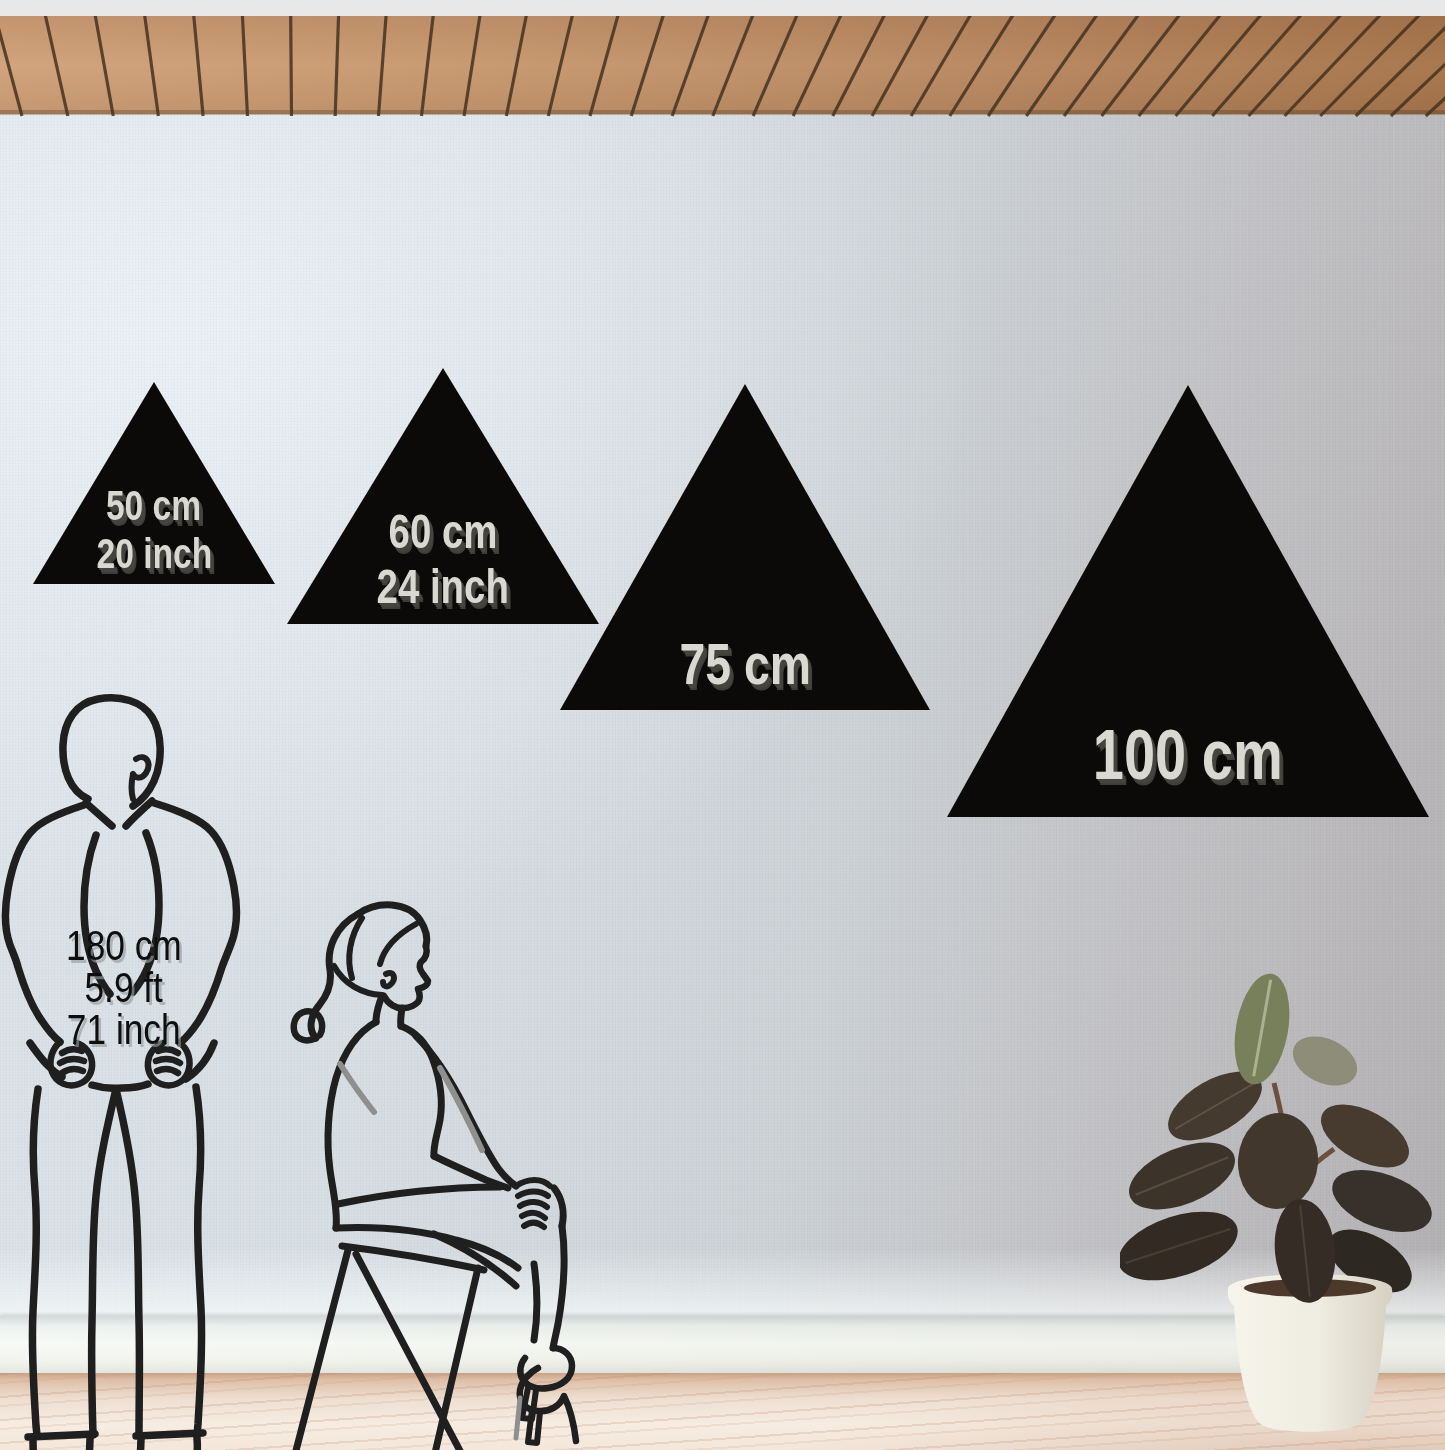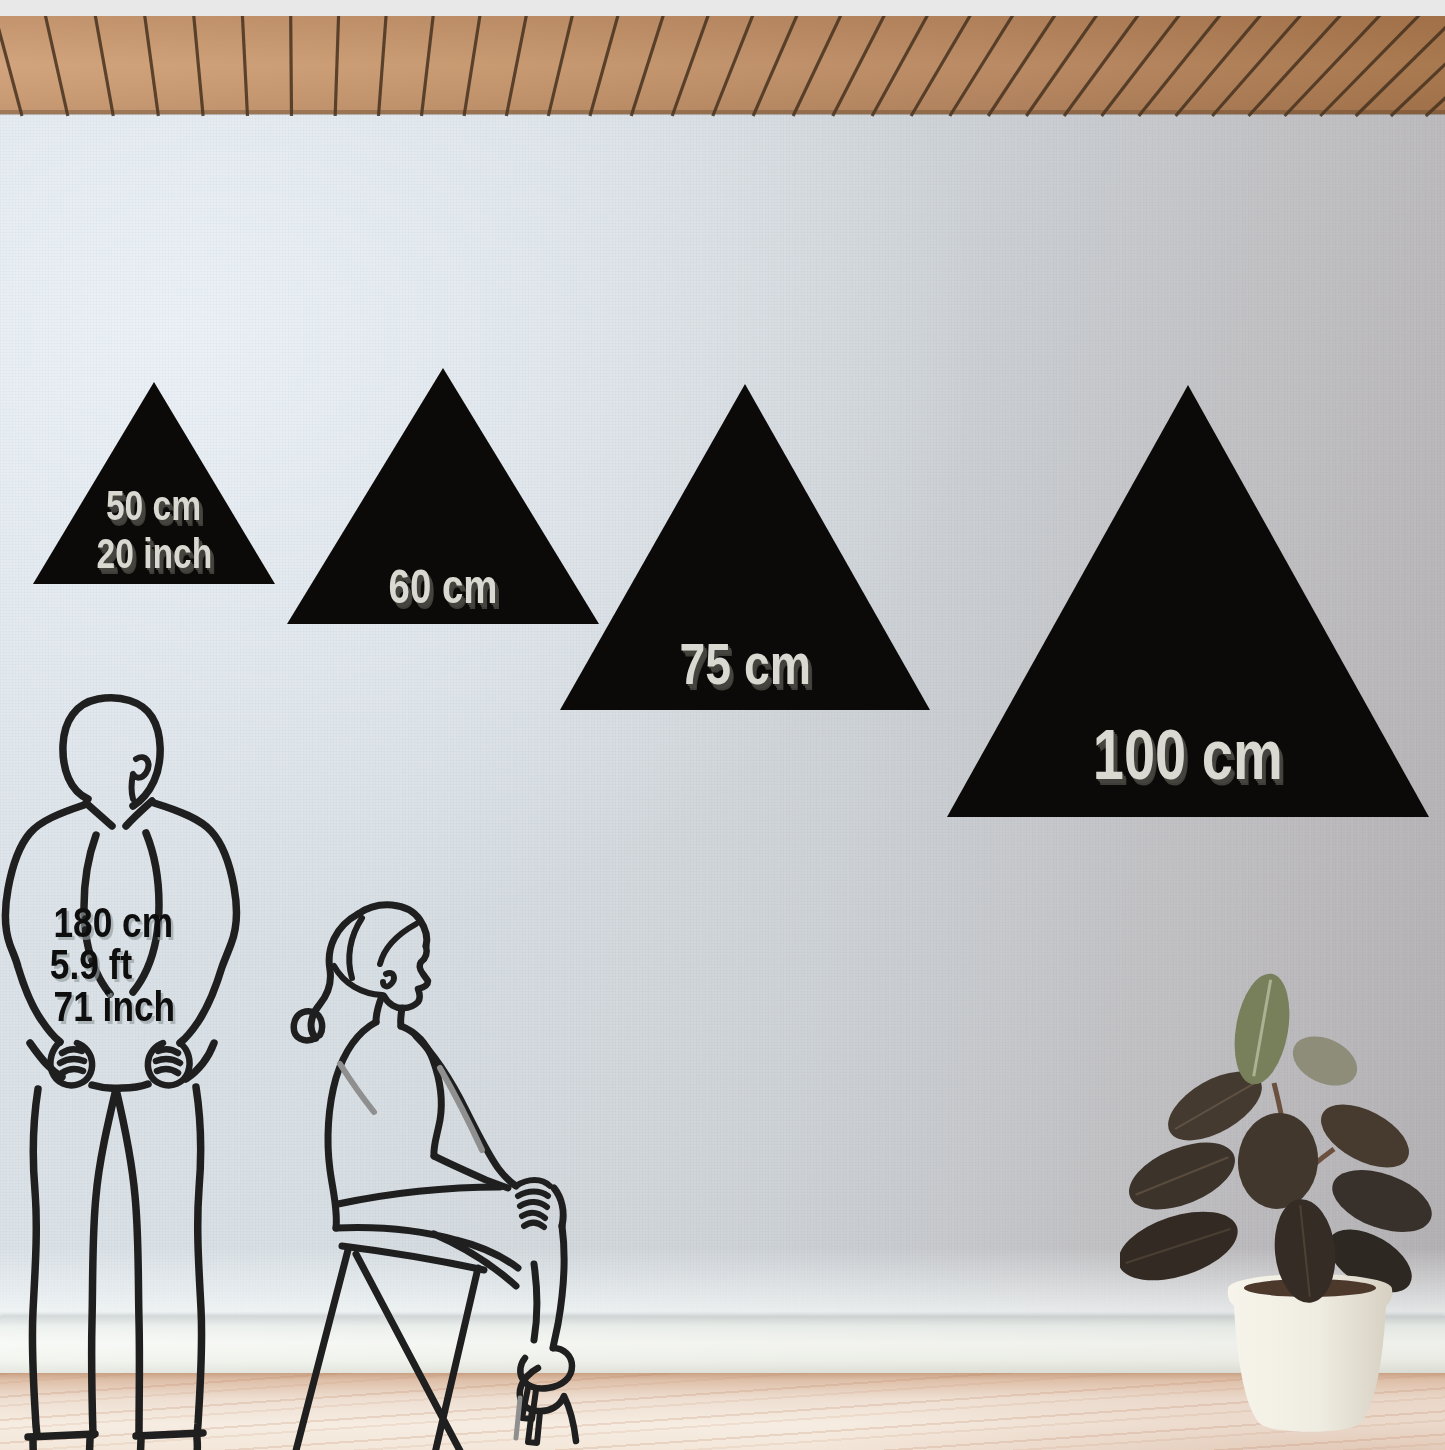--- a/index.html
+++ b/index.html
@@ -34,22 +34,22 @@
   .tri{position:absolute;background:#0b0a09;clip-path:polygon(50% 0,100% 100%,0 100%);}
   .tri .tri-label{position:absolute;left:0;right:0;bottom:var(--pad);text-align:center;}
   .tri-line{font-size:var(--fs);line-height:1.16;font-weight:bold;color:#d9d8d1;white-space:nowrap;}
   .cnd{display:inline-block;transform:scaleX(.8);transform-origin:50% 50%;
     text-shadow:2px 2px 0 #45443e,4px 4px 0 #45443e,5px 6px 0 #3e3d37;}
   .t1{left:33px;top:366px;width:242px;height:202px;--fs:42px;--pad:5px;}
   .t2{left:287px;top:352px;width:312px;height:256px;--fs:48px;--pad:9px;}
   .t3{left:560px;top:368px;width:370px;height:326px;--fs:58px;--pad:13px;}
   .t4{left:947px;top:369px;width:482px;height:432px;--fs:70px;--pad:21px;}
   
-  .man-label{position:absolute;left:42px;top:886px;width:164px;
-    font-weight:bold;font-size:42px;line-height:1.0;color:#0e0e0e;}
+  .man-label{position:absolute;left:42px;top:909px;width:164px;text-align:center;
+    font-weight:normal;font-size:42px;line-height:1.0;color:#0e0e0e;}
   .man-label .cnd2{display:inline-block;transform:scaleX(.84);transform-origin:50% 50%;
     text-shadow:3px 3px 0 rgba(148,156,160,.65);}
   .fig{position:absolute;}
   svg{display:block;}
 </style>
 </head>
 <body>
 
 <div class="scene">
 
@@ -125,20 +125,21 @@
 
   <div class="tri t1">
     <div class="tri-label">
       <div class="tri-line"><span class="cnd">50 cm</span></div>
       <div class="tri-line"><span class="cnd">20 inch</span></div>
     </div>
   </div>
   <div class="tri t2">
     <div class="tri-label">
       <div class="tri-line"><span class="cnd">60 cm</span></div>
+      <div class="tri-line"><span class="cnd">24 inch</span></div>
     </div>
   </div>
   <div class="tri t3">
     <div class="tri-label">
       <div class="tri-line"><span class="cnd">75 cm</span></div>
     </div>
   </div>
   <div class="tri t4">
     <div class="tri-label">
       <div class="tri-line"><span class="cnd">100 cm</span></div>

